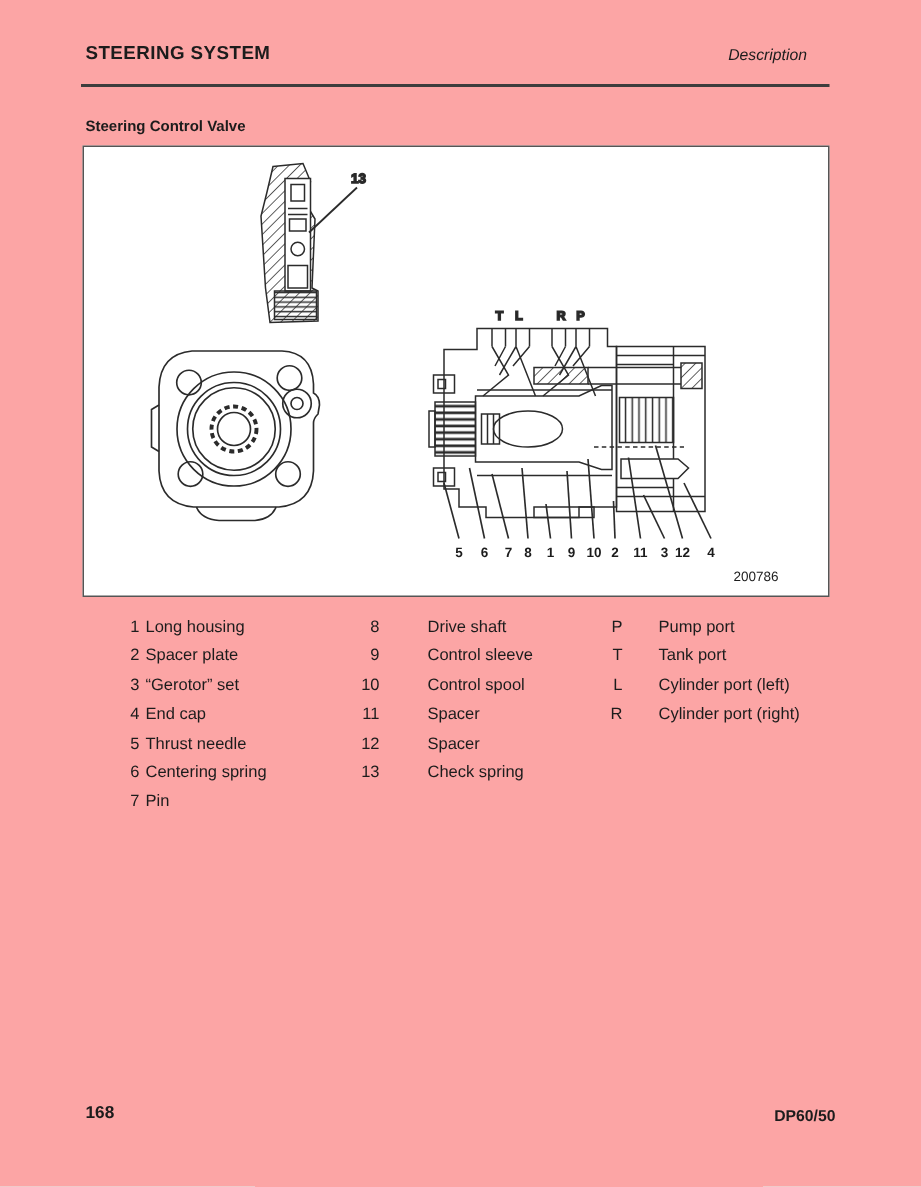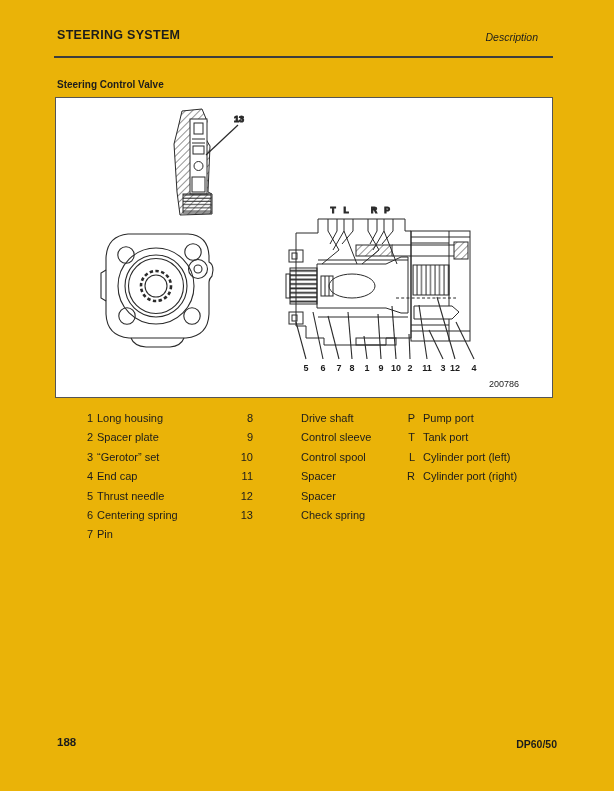--- a/index.html
+++ b/index.html
@@ -1,19 +1,19 @@
 <!DOCTYPE html>
 <html><head>
 <meta charset="utf-8">
 <style>
   html,body{margin:0;padding:0;background:#e8e8e8;}
   .page{
     position:relative;
     width:614px;height:791px;
-    background:#eab308;
+    background:#fca5a5;
     font-family:"Liberation Sans", sans-serif;
     color:#1c1c1c;
     overflow:hidden;
   }
   .hdr-title{
     position:absolute;left:57px;top:28px;
     font-size:12.5px;font-weight:bold;letter-spacing:.3px;
   }
   .hdr-desc{
     position:absolute;top:31px;right:76px;
@@ -37,22 +37,22 @@
   .col1{left:79px;}
   .col2{left:233px;}
   .col3{left:401px;}
   .prow{display:flex;align-items:baseline;height:19.4px;}
   .pnum{flex:none;text-align:right;}
   .col1 .pnum{width:14px;}
   .col2 .pnum{width:20px;}
   .col3 .pnum{width:14px;}
   .plbl{white-space:nowrap;}
   .col1 .plbl{margin-left:4px;}
-  .col2 .plbl{margin-left:20px;padding-left:28px;}
-  .col3 .plbl{margin-left:8px;}
+  .col2 .plbl{margin-left:4px;padding-left:28px;}
+  .col3 .plbl{margin-left:24px;}
   .footer-page{
     position:absolute;left:57px;top:736px;
     font-size:11.5px;font-weight:bold;
   }
   .footer-model{
     position:absolute;right:57px;top:738px;
     font-size:10.5px;font-weight:bold;
   }
   text{font-family:"Liberation Sans",sans-serif;fill:#1c1c1c;}
   .port-lbl{font-size:8.5px;font-weight:bold;}
@@ -281,16 +281,16 @@
     <div class="prow">
         <span class="pnum">L</span>
         <span class="plbl">Cylinder port (left)</span>
       </div>
     <div class="prow">
         <span class="pnum">R</span>
         <span class="plbl">Cylinder port (right)</span>
       </div>
   </div>
 
-  <div class="footer-page">188</div>
+  <div class="footer-page">168</div>
   <div class="footer-model">DP60/50</div>
 
 </div>
 
 </body></html>

